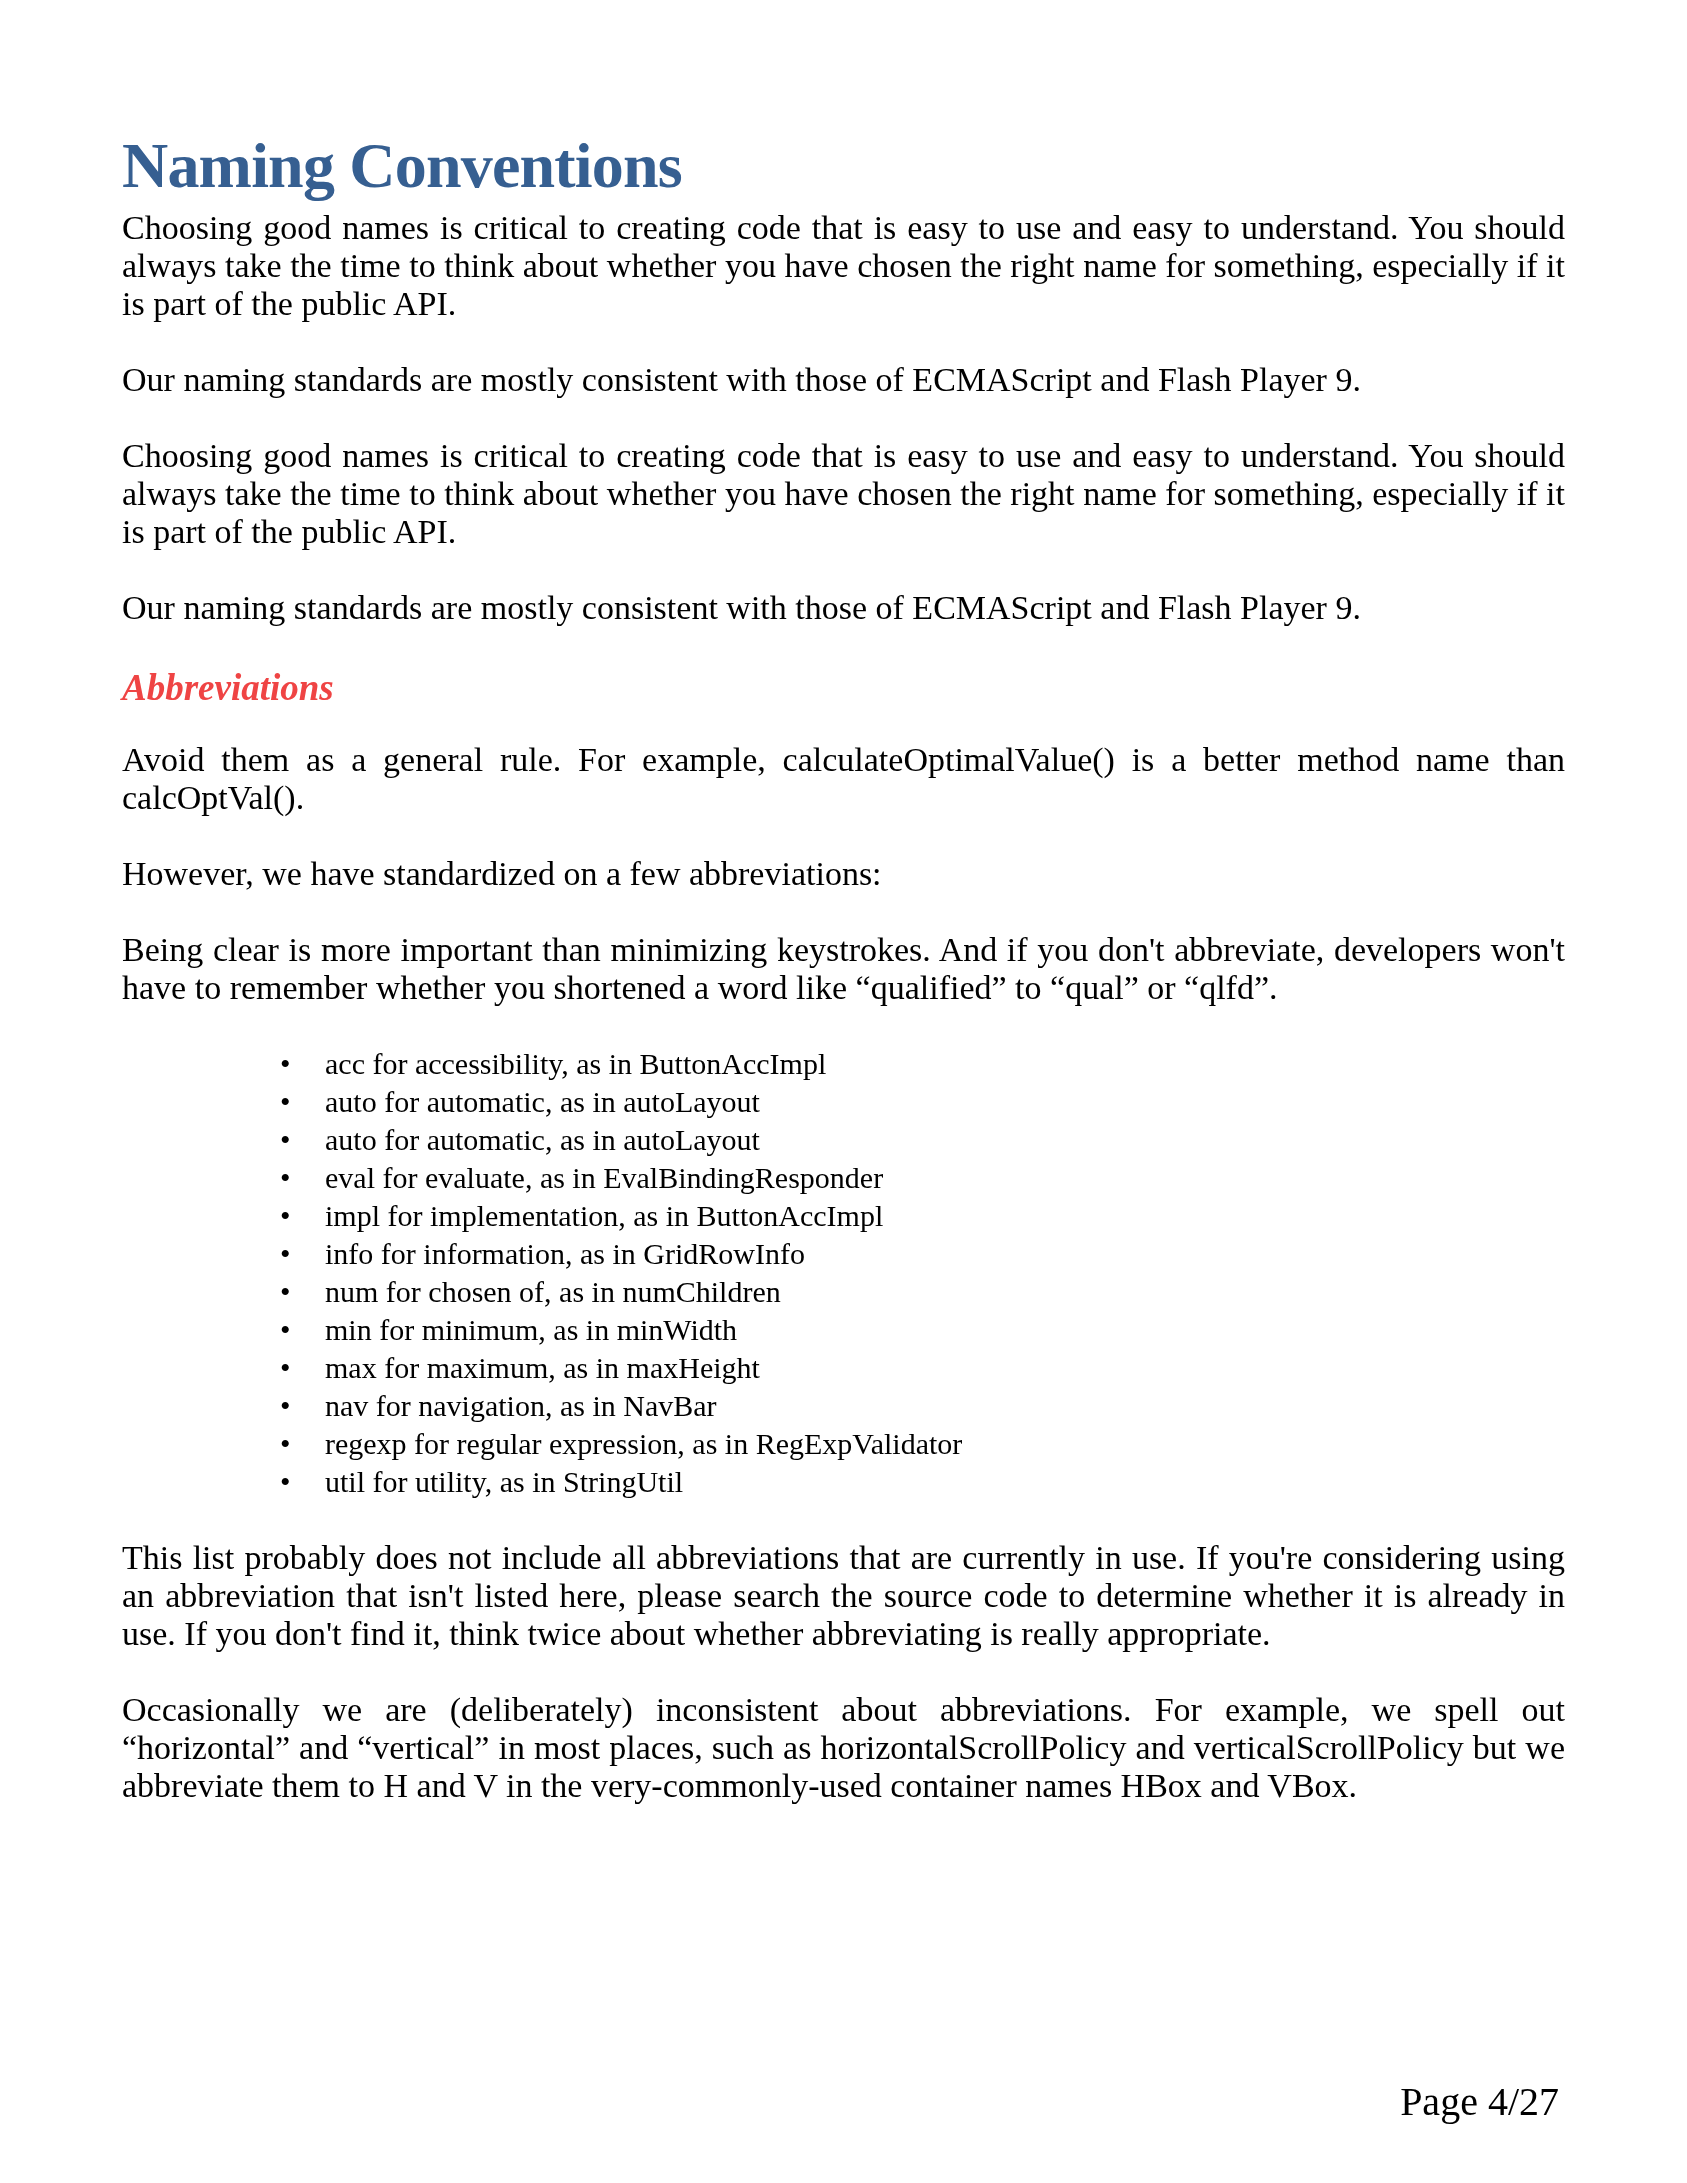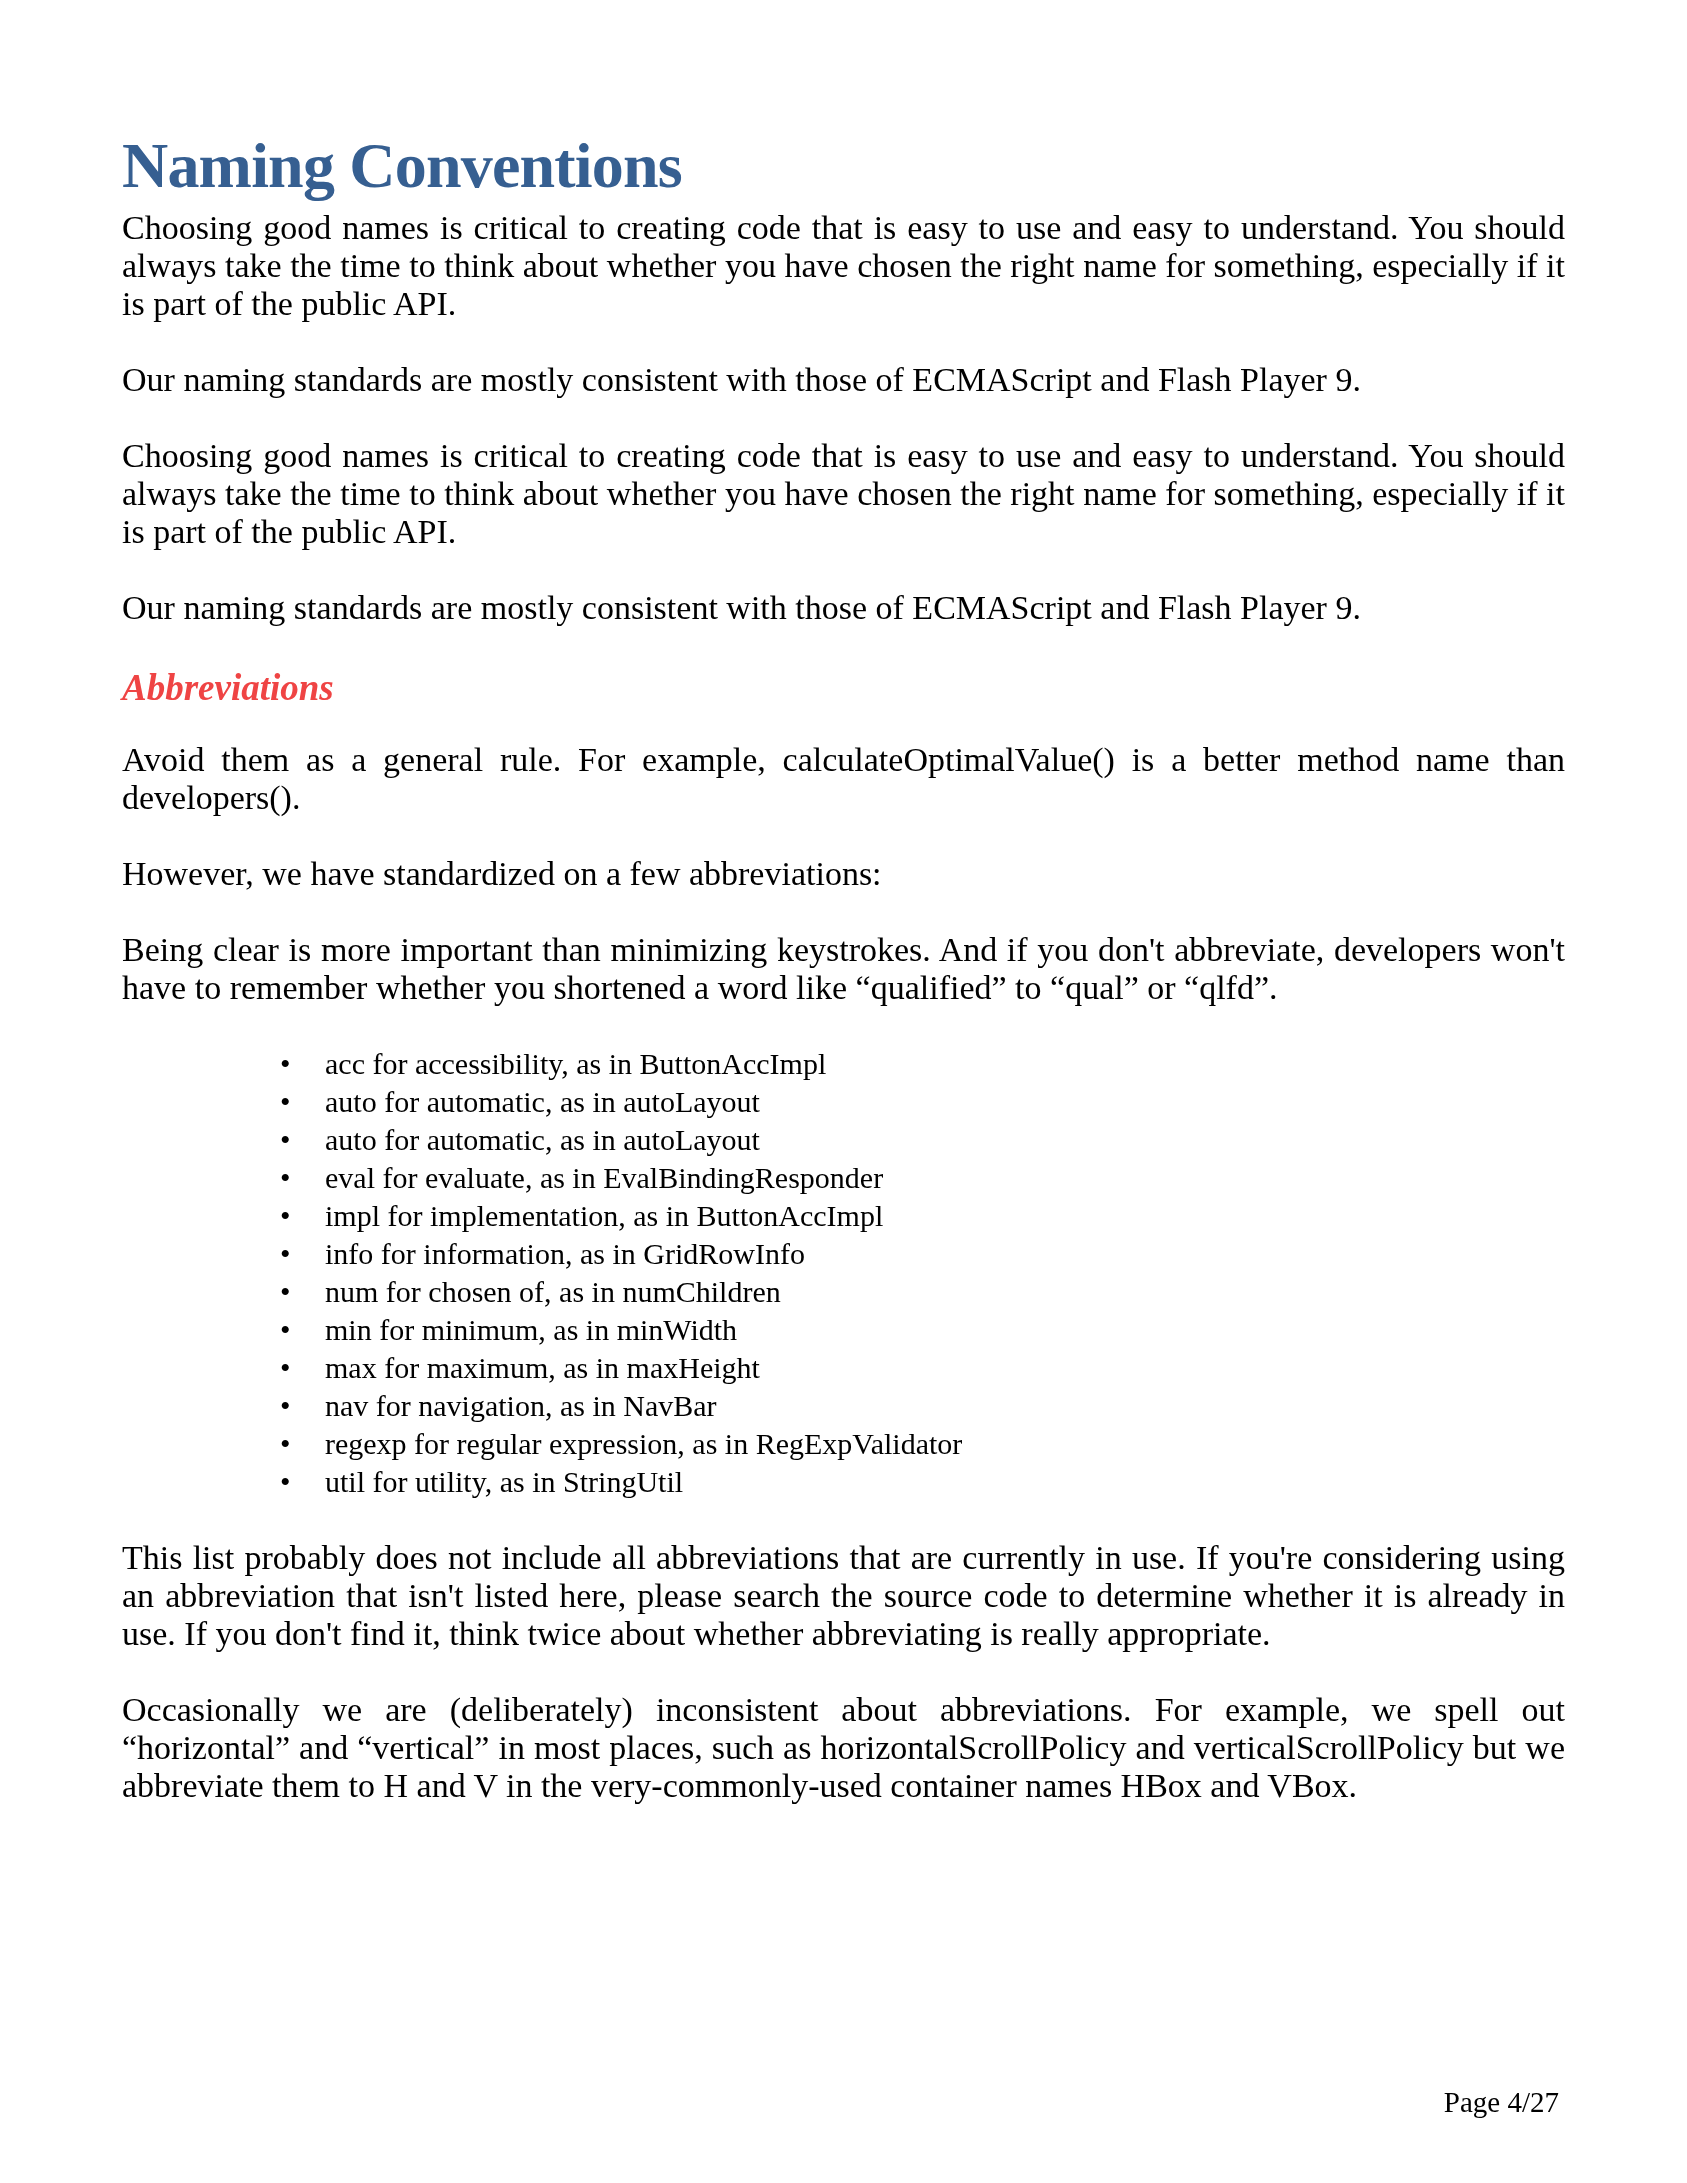--- a/index.html
+++ b/index.html
@@ -51,21 +51,21 @@
   ul.abbrev-list .bullet {
     position: absolute;
     left: 158px;
     top: 0;
     font-size: 30px;
   }
   .page-footer {
     position: absolute;
     top: 2083px;
     right: 128px;
-    font-size: 29px;
+    font-size: 40px;
     line-height: 38px;
     color: #000000;
   }
 </style>
 </head>
 <body>
 
 <div class="page">
 
   <h1 class="doc-title">Naming Conventions</h1>
@@ -73,21 +73,21 @@
   <p class="body-para">Choosing good names is critical to creating code that is easy to use and easy to understand. You should always take the time to think about whether you have chosen the right name for something, especially if it is part of the public API.</p>
 
   <p class="body-para">Our naming standards are mostly consistent with those of ECMAScript and Flash Player 9.</p>
 
   <p class="body-para">Choosing good names is critical to creating code that is easy to use and easy to understand. You should always take the time to think about whether you have chosen the right name for something, especially if it is part of the public API.</p>
 
   <p class="body-para">Our naming standards are mostly consistent with those of ECMAScript and Flash Player 9.</p>
 
   <h2 class="sub-heading">Abbreviations</h2>
 
-  <p class="body-para">Avoid them as a general rule. For example, calculateOptimalValue() is a better method name than developers().</p>
+  <p class="body-para">Avoid them as a general rule. For example, calculateOptimalValue() is a better method name than calcOptVal().</p>
 
   <p class="body-para">However, we have standardized on a few abbreviations:</p>
 
   <p class="body-para">Being clear is more important than minimizing keystrokes. And if you don't abbreviate, developers won't have to remember whether you shortened a word like “qualified” to “qual” or “qlfd”.</p>
 
   <ul class="abbrev-list">
     <li>
       <span class="bullet">•</span>
       <span>acc for accessibility, as in ButtonAccImpl</span>
     </li>

